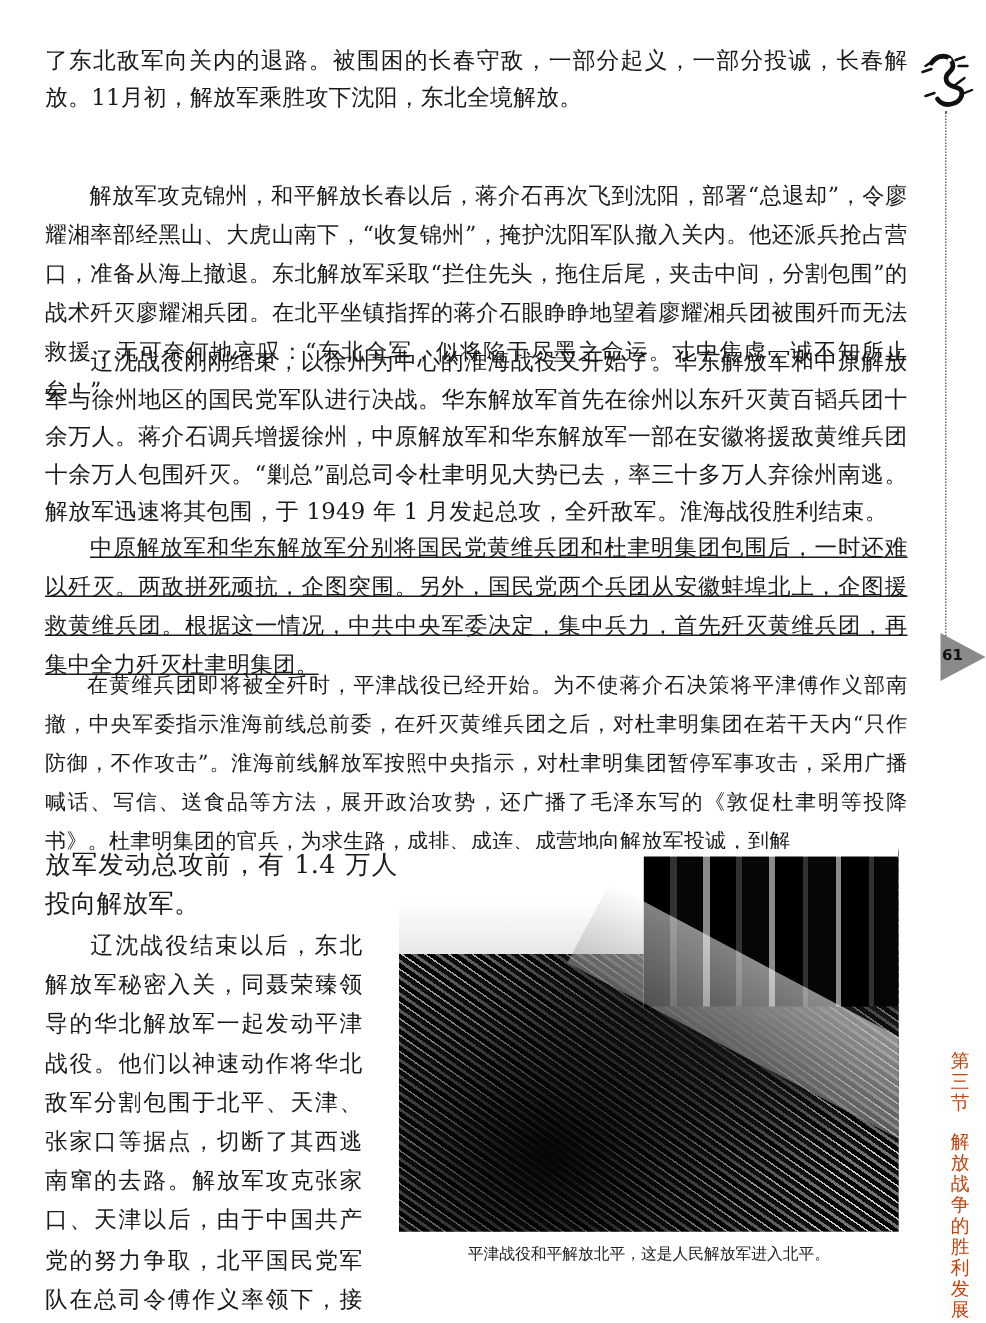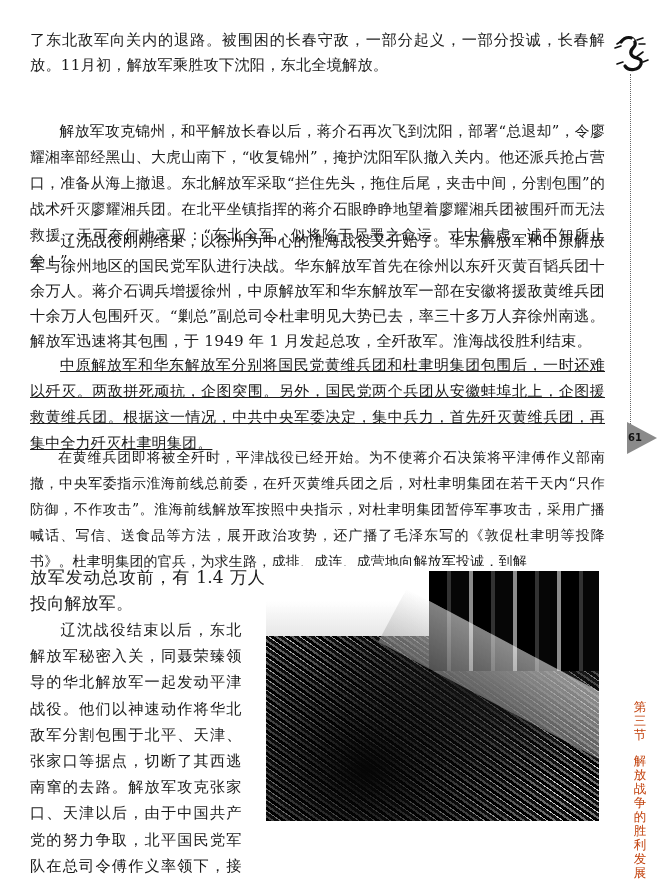--- a/index.html
+++ b/index.html
@@ -63,20 +63,21 @@
   <p class="para indent p-zy">中原解放军和华东解放军分别将国民党黄维兵团和杜聿明集团包围后，一时还难以歼灭。两敌拼死顽抗，企图突围。另外，国民党两个兵团从安徽蚌埠北上，企图援救黄维兵团。根据这一情况，中共中央军委决定，集中兵力，首先歼灭黄维兵团，再集中全力歼灭杜聿明集团。</p>
   <p class="para indent p-hw">在黄维兵团即将被全歼时，平津战役已经开始。为不使蒋介石决策将平津傅作义部南撤，中央军委指示淮海前线总前委，在歼灭黄维兵团之后，对杜聿明集团在若干天内“只作防御，不作攻击”。淮海前线解放军按照中央指示，对杜聿明集团暂停军事攻击，采用广播喊话、写信、送食品等方法，展开政治攻势，还广播了毛泽东写的《敦促杜聿明等投降书》。杜聿明集团的官兵，为求生路，成排、成连、成营地向解放军投诚，到解</p>
   <p class="para p-hw2">放军发动总攻前，有 1.4 万人投向解放军。</p>
   <p class="para indent p-pj">辽沈战役结束以后，东北解放军秘密入关，同聂荣臻领导的华北解放军一起发动平津战役。他们以神速动作将华北敌军分割包围于北平、天津、张家口等据点，切断了其西逃南窜的去路。解放军攻克张家口、天津以后，由于中国共产党的努力争取，北平国民党军队在总司令傅作义率领下，接受和平改编。</p>
 
   <div class="photo" title="解放军入城，街道两旁群众夹道欢迎的黑白照片">
     <div class="sky"></div>
     <div class="bldg"></div>
     <div class="road"></div>
   </div>
+  <div class="caption">平津战役和平解放北平，这是人民解放军进入北平。</div>
 
   <svg class="dragon" viewBox="0 0 36 40">
     <path d="M8 8 C12 2, 20 2, 22 8 C24 14, 16 14, 18 20 C20 26, 30 22, 28 30 C26 36, 16 38, 12 32" fill="none" stroke="#111" stroke-width="3.2" stroke-linecap="round"></path>
     <path d="M4 10 L10 6 M2 14 L8 12 M24 6 L30 4 M26 10 L32 10 M22 24 L30 18 M10 28 L4 30 M30 28 L35 26" stroke="#111" stroke-width="1.6" stroke-linecap="round"></path>
     <circle cx="20" cy="6" r="1.4" fill="#fff"></circle>
   </svg>
 
   <div class="rule"></div>
   <div class="page-tab"></div>
   <div class="page-num">61</div>

